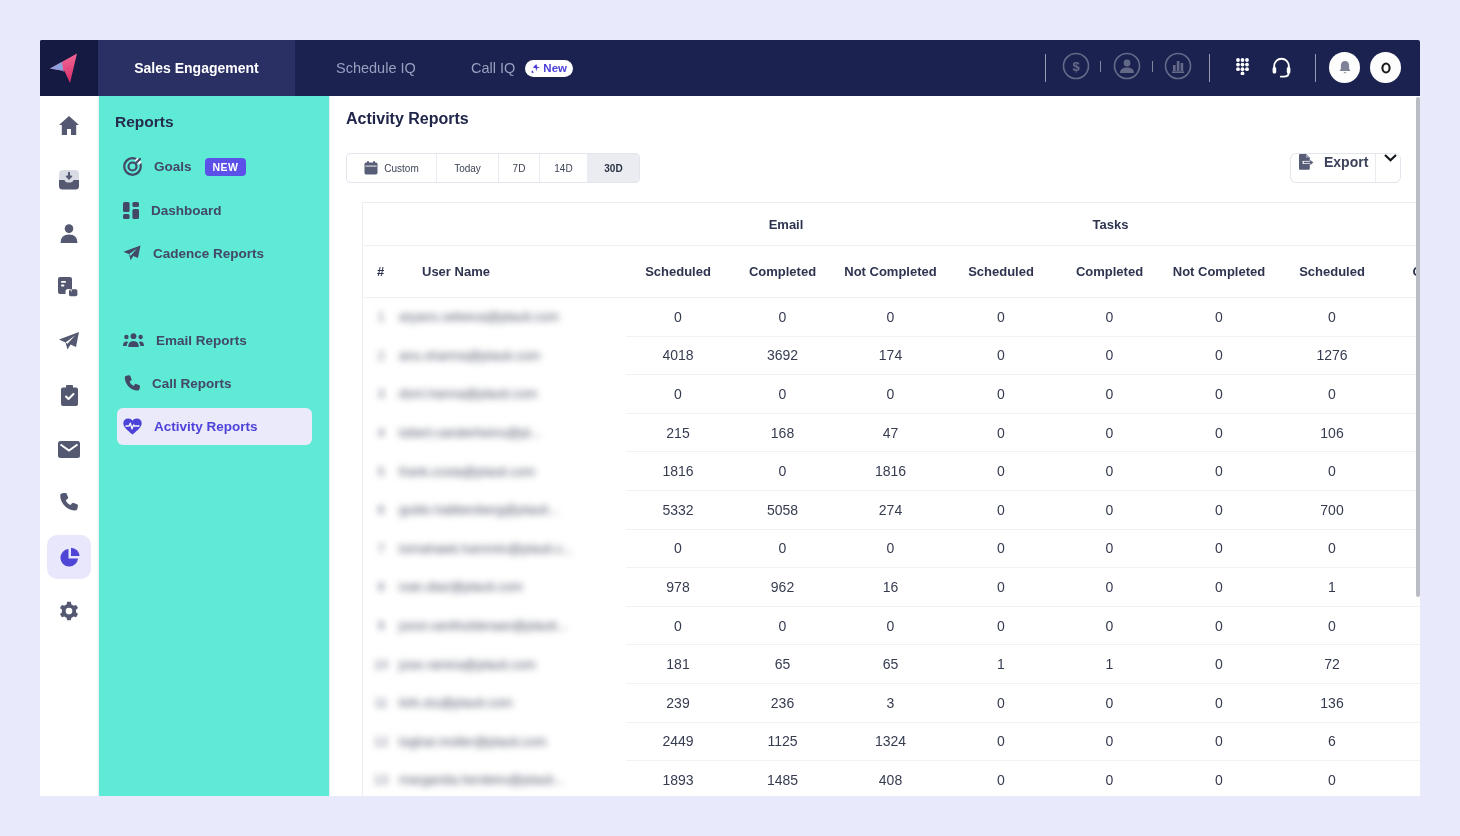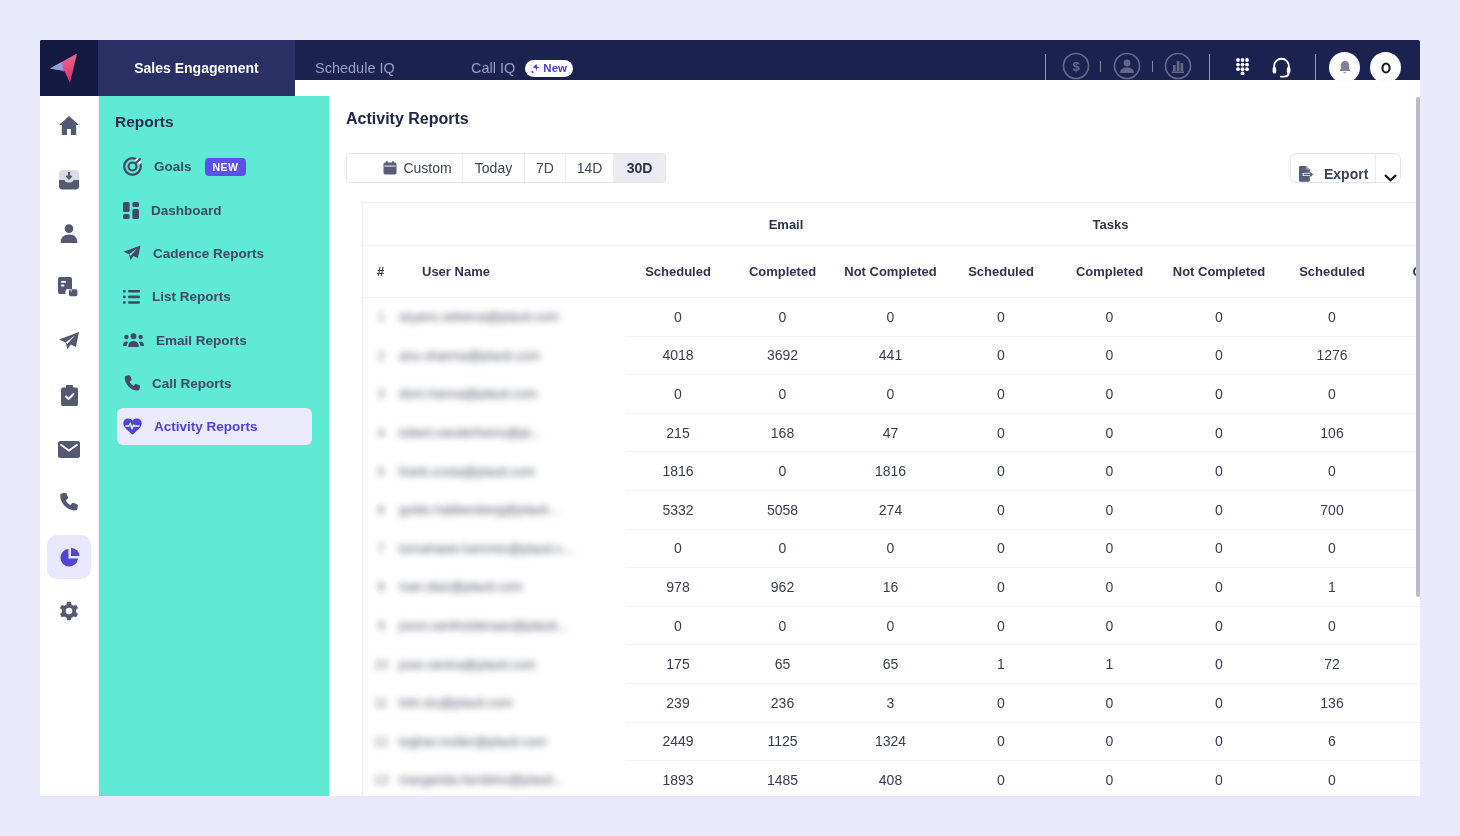--- a/index.html
+++ b/index.html
@@ -1,20 +1,20 @@
 <!DOCTYPE html>
 <html><head>
 <meta charset="utf-8">
 <style>
 * { margin:0; padding:0; box-sizing:border-box; }
 html,body { width:1460px; height:836px; overflow:hidden; background:#e8eafc; font-family:"Liberation Sans", sans-serif; }
 .app { position:absolute; left:40px; top:40px; width:1380px; height:756px; background:#fff; border-radius:2px; overflow:hidden; }
 
 
-.nav { position:absolute; left:0; top:0; width:100%; height:40px; background:#1c224f; }
+.nav { position:absolute; left:0; top:0; width:100%; height:56px; background:#1c224f; }
 .logo { position:absolute; left:0; top:0; width:58px; height:56px; background:#141a42; display:flex; align-items:center; padding-left:9px; }
 .navtab { position:absolute; left:58px; top:0; width:197px; height:56px; background:#2a3064; color:#fff; font-weight:bold; font-size:14px; display:flex; align-items:center; justify-content:center; }
 .navlink { position:absolute; top:0; height:56px; display:flex; align-items:center; color:#999fc0; font-size:14.5px; }
 .newpill { display:inline-flex; align-items:center; gap:2px; background:#fff; color:#4b3fd6; font-size:11.5px; font-weight:bold; border-radius:9px; padding:0 6px 0 5px; margin-left:10px; height:17px; }
 .navdiv { position:absolute; top:14px; width:1px; height:28px; background:rgba(255,255,255,0.55); }
 .fadeicon { position:absolute; opacity:0.32; }
 .minidiv { position:absolute; top:21px; width:1px; height:11px; background:rgba(255,255,255,0.45); }
 .circlebtn { position:absolute; top:12px; width:31px; height:31px; background:#fdfdfe; border-radius:50%; display:flex; align-items:center; justify-content:center; }
 
 
@@ -26,26 +26,26 @@
 .side { position:absolute; left:59px; top:56px; width:231px; height:700px; background:#5eead4; border-right:1px solid #eaebf1; }
 .side h2 { font-size:15.5px; color:#262c4e; position:absolute; left:16px; top:17px; font-weight:bold; }
 .mitem { position:absolute; left:18px; width:195px; height:37px; display:flex; align-items:center; border-radius:6px; color:#424866; font-weight:bold; font-size:13.5px; }
 .mitem svg { margin-left:6px; margin-right:12px; flex:none; }
 .mitem.active { background:#ebeafa; color:#4d43d8; }
 .newbadge { background:#5b51e8; color:#fff; font-size:10.5px; font-weight:bold; border-radius:4px; padding:3px 8px; margin-left:13px; letter-spacing:0.4px; }
 
 
 .main { position:absolute; left:290px; top:56px; width:1090px; height:700px; background:#fff; }
 .main h1 { position:absolute; left:16px; top:14px; font-size:16px; color:#20264a; font-weight:bold; }
-.seg { position:absolute; left:16px; top:57px; height:30px; display:flex; border:1px solid #e3e5ec; border-radius:4px; background:#fff; color:#3e4356; font-size:14px;padding-left:26px; }
+.seg { position:absolute; left:16px; top:57px; height:30px; display:flex; border:1px solid #e3e5ec; border-radius:4px; background:#fff; color:#3e4356; font-size:10px; }
 .seg > div { display:flex; align-items:center; justify-content:center; border-right:1px solid #e9ebf0; }
 .seg > div:last-child { border-right:none; }
 .seg .s1 { width:90px; } .seg .s2 { width:62px; } .seg .s3 { width:41px; } .seg .s4 { width:48px; } .seg .s5 { width:51px; }
 .seg .active { background:#eaecf1; font-weight:bold; color:#2d3247; }
-.exportbtn { position:absolute; left:960px; top:57px; width:111px; height:30px; border:1px solid #e3e5ec; border-radius:6px; background:#fff; display:flex; align-items:flex-end; }
+.exportbtn { position:absolute; left:960px; top:57px; width:111px; height:30px; border:1px solid #e3e5ec; border-radius:6px; background:#fff; display:flex; align-items:flex-start; }
 
 
 .tablecard { position:absolute; left:32px; top:106px; width:1126px; height:594px; border:1px solid #ecedf2; border-bottom:none; overflow:hidden; }
 table { border-collapse:separate; border-spacing:0; table-layout:fixed; width:1254px; }
 col.c-num { width:36px; } col.c-user { width:227px; }
 th { font-size:13px; color:#2e3450; font-weight:bold; }
 tr.grouprow th { height:43px; border-bottom:1px solid #f0f1f5; }
 tr.headrow th { height:52px; border-bottom:1px solid #eef0f3; text-align:center; }
 tr.headrow th.left { text-align:left; }
 td { height:38.6px; border-bottom:1px solid #f1f2f5; font-size:14px; color:#363c50; text-align:center; }
@@ -67,21 +67,21 @@
             <linearGradient id="lg" x1="0.3" y1="0" x2="0.55" y2="1">
           <stop offset="0" stop-color="#f1709f"></stop>
               <stop offset="1" stop-color="#da2e67"></stop>
         </linearGradient>
           </defs>
         <polygon points="1,16.5 28,1.5 21,31 15.5,19" fill="url(#lg)"></polygon>
         <polygon points="1,16.5 13,9.9 14.5,20 15.5,19" fill="#8ba1dd"></polygon>
       </svg>
     </div>
     <div class="navtab">Sales Engagement</div>
-    <div class="navlink" style="left:275px;text-align:right;">Schedule IQ</div>
+    <div class="navlink" style="left:296px;text-align:right;">Schedule IQ</div>
     <div class="navlink" style="left:431px;">Call IQ
       <span class="newpill"><svg width="11" height="11" viewBox="0 0 12 12">
             <path d="M7 1 L7.8 4.2 L11 5 L7.8 5.8 L7 9 L6.2 5.8 L3 5 Z" fill="#4b3fd6"></path>
             <path d="M3 8 L3.4 9.6 L5 10 L3.4 10.4 L3 12 L2.6 10.4 L1 10 Z" fill="#4b3fd6"></path>
           </svg>New</span>
     </div>
     <div class="navdiv" style="left:1005px;"></div>
 
     <svg class="fadeicon" style="left:1022px; top:12px;" width="28" height="28" viewBox="0 0 28 28">
         <circle cx="14" cy="14" r="12.5" fill="none" stroke="#fff" stroke-width="1.6"></circle>
@@ -219,33 +219,20 @@
           <rect x="9.4" y="0" width="6.6" height="5" rx="1.6" fill="#424866"></rect>
           <rect x="9.4" y="7" width="6.6" height="10" rx="1.6" fill="#424866"></rect>
         </svg>
       Dashboard
     </div>
     <div class="mitem" style="top:139px;">
       <svg width="18" height="17" viewBox="0 0 18 17">
           <path d="M17.5 0.5 L0.5 6.8 L6 9.3 L7.7 15.2 L10.2 11 L14.9 13.1 Z M6 9.3 L14 3.5 L7.7 10.7 Z" fill="#424866"></path>
         </svg>
       Cadence Reports
-    </div>
-    <div class="mitem" style="top:182px;">
-      <svg width="17" height="14" viewBox="0 0 17 14">
-          <g fill="#424866">
-            <rect x="0" y="0" width="2.6" height="2.6" rx="0.6"></rect>
-            <rect x="5" y="0" width="12" height="2.6" rx="1"></rect>
-            <rect x="0" y="5.6" width="2.6" height="2.6" rx="0.6"></rect>
-            <rect x="5" y="5.6" width="12" height="2.6" rx="1"></rect>
-            <rect x="0" y="11.2" width="2.6" height="2.6" rx="0.6"></rect>
-            <rect x="5" y="11.2" width="12" height="2.6" rx="1"></rect>
-          </g>
-        </svg>
-      List Reports
     </div>
     <div class="mitem" style="top:226px;">
       <svg width="21" height="15" viewBox="0 0 21 15">
           <g fill="#424866">
             <circle cx="10.5" cy="3.2" r="2.9"></circle>
             <path d="M5.2 14 Q5.2 8 10.5 8 Q15.8 8 15.8 14 Z"></path>
             <circle cx="3.4" cy="4" r="2.2"></circle>
             <path d="M0 13 Q0 8.6 3.8 8.6 Q4.6 8.6 5.2 8.9 Q3.6 10.6 3.6 13 Z"></path>
             <circle cx="17.6" cy="4" r="2.2"></circle>
             <path d="M21 13 Q21 8.6 17.2 8.6 Q16.4 8.6 15.8 8.9 Q17.4 10.6 17.4 13 Z"></path>
@@ -340,21 +327,21 @@
               <td>0</td>
               <td>0</td>
               <td>0</td>
               <td>0</td>
             </tr>
         <tr>
               <td class="rnum">2</td>
               <td class="user">anu.sharma@plauti.com</td>
               <td>4018</td>
               <td>3692</td>
-              <td>441</td>
+              <td>174</td>
               <td>0</td>
               <td>0</td>
               <td>0</td>
               <td>1276</td>
               <td>0</td>
             </tr>
         <tr>
               <td class="rnum">3</td>
               <td class="user">dorri.hanna@plauti.com</td>
               <td>0</td>
@@ -434,21 +421,21 @@
               <td>0</td>
               <td>0</td>
               <td>0</td>
               <td>0</td>
               <td>0</td>
               <td>0</td>
             </tr>
         <tr>
               <td class="rnum">10</td>
               <td class="user">jose.ramira@plauti.com</td>
-              <td>175</td>
+              <td>181</td>
               <td>65</td>
               <td>65</td>
               <td>1</td>
               <td>1</td>
               <td>0</td>
               <td>72</td>
               <td>0</td>
             </tr>
         <tr>
               <td class="rnum">11</td>

